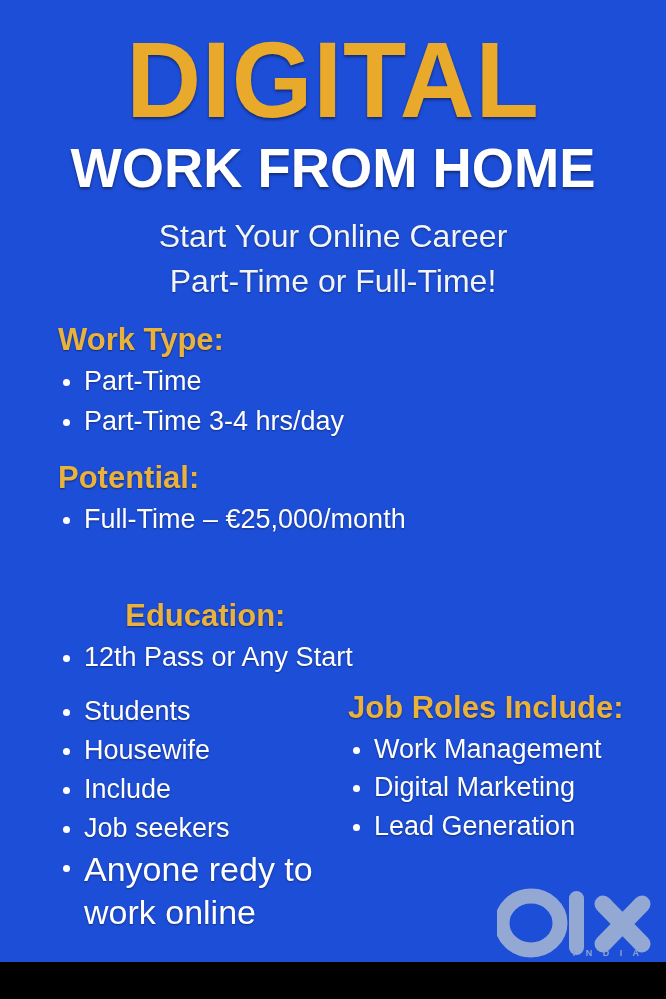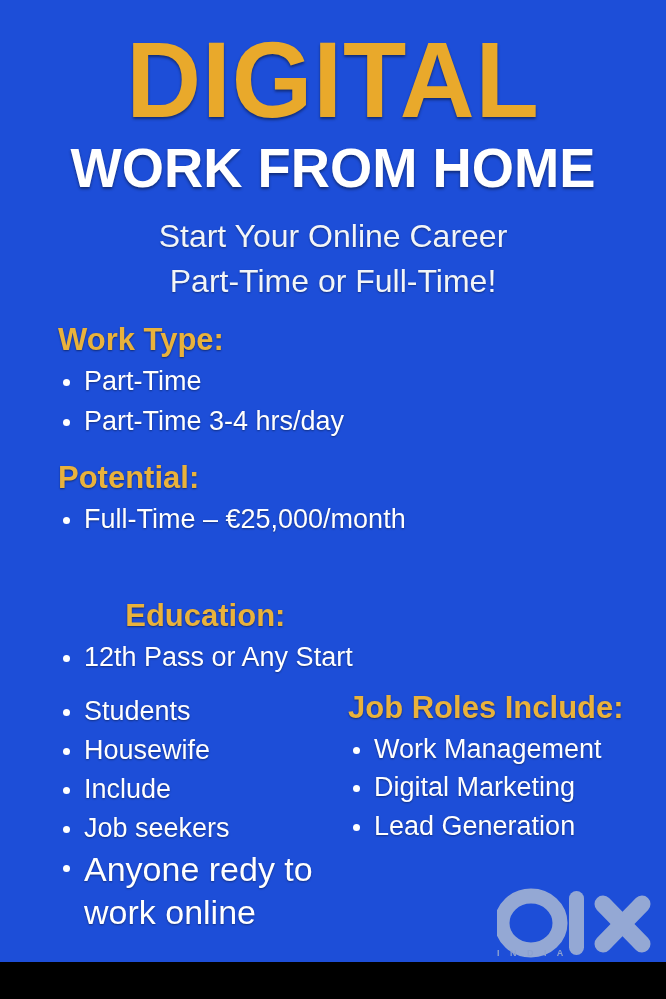--- a/index.html
+++ b/index.html
@@ -146,21 +146,21 @@
     height: 76px;
     opacity: 0.72;
     pointer-events: none;
   }
   #watermark .olx-row {
     display: block;
     line-height: 0;
   }
   #watermark .india {
     display: block;
-    text-align: left;
+    text-align: right;
     color: #B9C3CC;
     font-size: 9px;
     letter-spacing: 4px;
     font-weight: bold;
     margin-top: -10px;
     padding-right: 14px;
   }
 </style>
 </head>
 <body>

